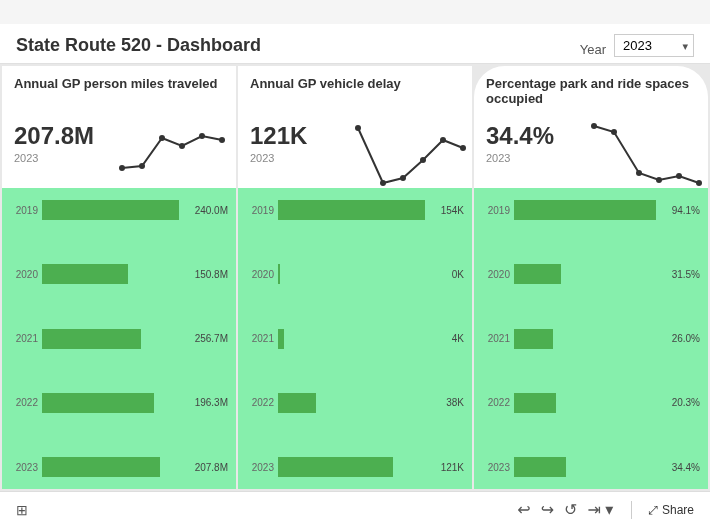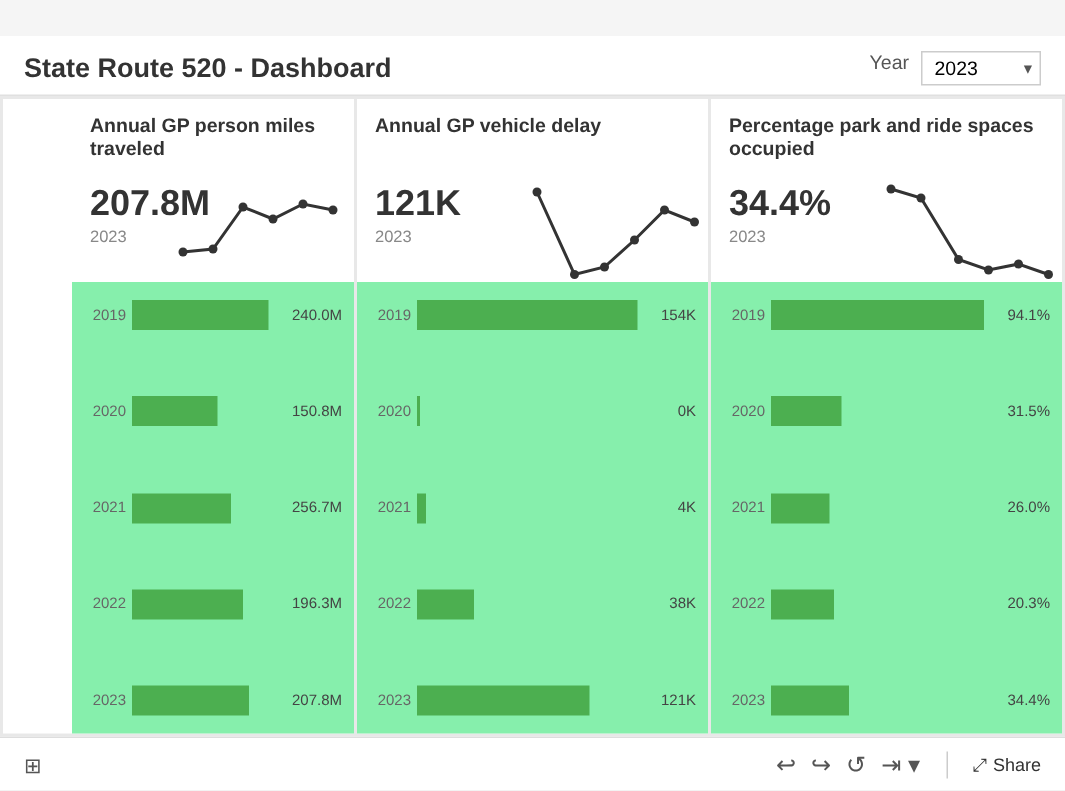--- a/index.html
+++ b/index.html
@@ -21,21 +21,21 @@
       border-bottom: 1px solid #e0e0e0;
       margin-top: 24px;
     }
     .title {
       font-size: 18px;
       font-weight: bold;
       color: #333;
     }
     .year-control {
       display: flex;
-      align-items: flex-start;
+      align-items: flex-end;
       gap: 8px;
     }
     .year-label {
       font-size: 13px;
       color: #555;
     }
     .year-select {
       border: 1px solid #ccc;
       padding: 3px 22px 3px 8px;
       font-size: 13px;
@@ -202,21 +202,21 @@
   <span class="title">State Route 520 - Dashboard</span>
   <div class="year-control">
     <span class="year-label">Year</span>
     <div class="year-select-wrap">
       <select class="year-select" id="year-select"><option value="2019">2019</option><option value="2020">2020</option><option value="2021">2021</option><option value="2022">2022</option><option value="2023" selected="">2023</option></select>
     </div>
   </div>
 </div>
 
 <div class="dashboard" id="dashboard-grid" style="grid-template-columns: 1fr 1fr 1fr; grid-auto-rows: 1fr;">
-<div class="card" style="grid-row: 1 / 3; display: flex; flex-direction: column; padding-left: 46px;">
+<div class="card" style="grid-row: 1 / 3; display: flex; flex-direction: column;">
       <div class="card-header">Annual GP person miles traveled</div>
       <div class="card-summary">
         <div class="summary-left">
           <div class="summary-value">207.8M</div>
           <div class="summary-year">2023</div>
         </div>
         <svg width="120" height="65" class="sparkline-svg" style="position: absolute; right: 4px; top: 0px;">
           <polyline points="10,50 30,48 50,20 70,28 90,18 110,22" fill="none" stroke="#333" stroke-width="2"></polyline>
           <circle cx="10" cy="50" r="3" fill="#333"></circle>
           <circle cx="30" cy="48" r="3" fill="#333"></circle>
@@ -312,21 +312,21 @@
         </div>
         <div class="bar-row">
           <div class="bar-year-label">2023</div>
           <div class="bar-outer">
             <div class="bar-fill" style="width: 78.6%;"></div>
           </div>
           <div class="bar-value">121K</div>
         </div>
       </div>
     </div>
-    <div class="card" style="grid-row: 1 / 3; display: flex; flex-direction: column;">
+    <div class="card" style="grid-row: 1 / 3; display: flex; flex-direction: column; border-radius: 31px;">
       <div class="card-header">Percentage park and ride spaces occupied</div>
       <div class="card-summary">
         <div class="summary-left">
           <div class="summary-value">34.4%</div>
           <div class="summary-year">2023</div>
         </div>
         <svg width="120" height="65" class="sparkline-svg" style="position: absolute; right: 4px; top: 0px;">
           <polyline points="10,8 30,14 55,55 75,62 95,58 115,65" fill="none" stroke="#333" stroke-width="2"></polyline>
           <circle cx="10" cy="8" r="3" fill="#333"></circle>
           <circle cx="30" cy="14" r="3" fill="#333"></circle>

